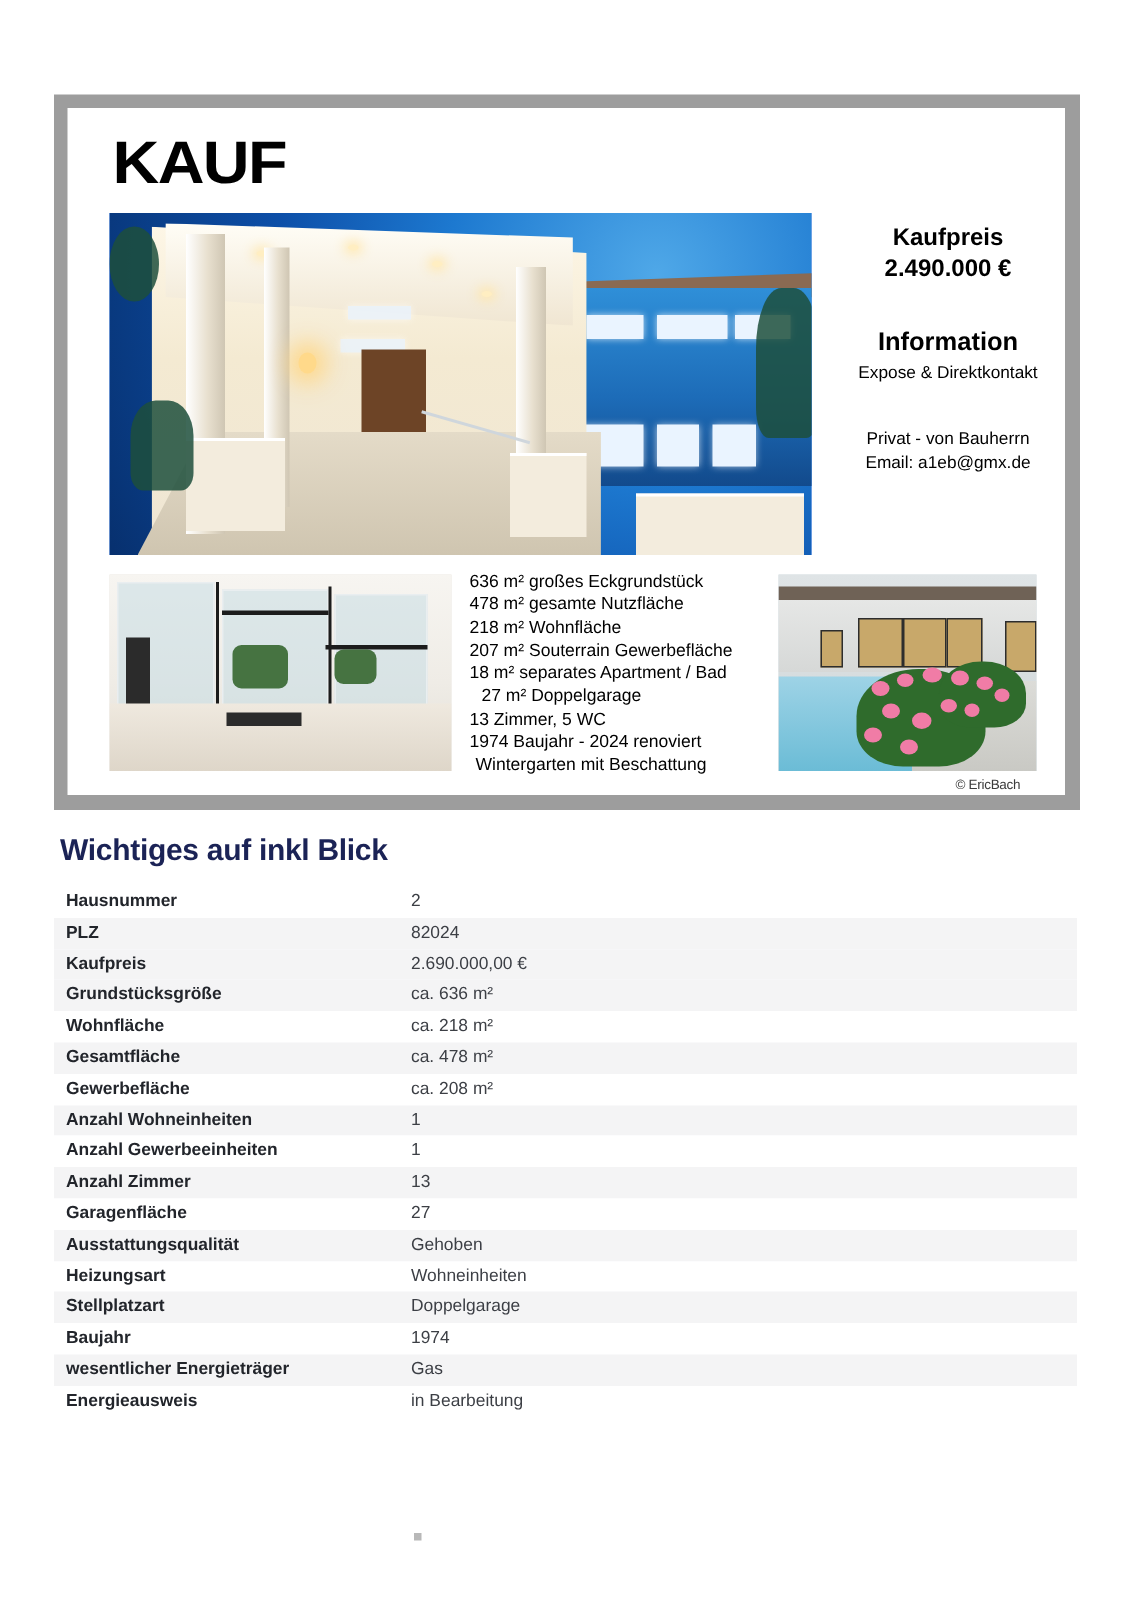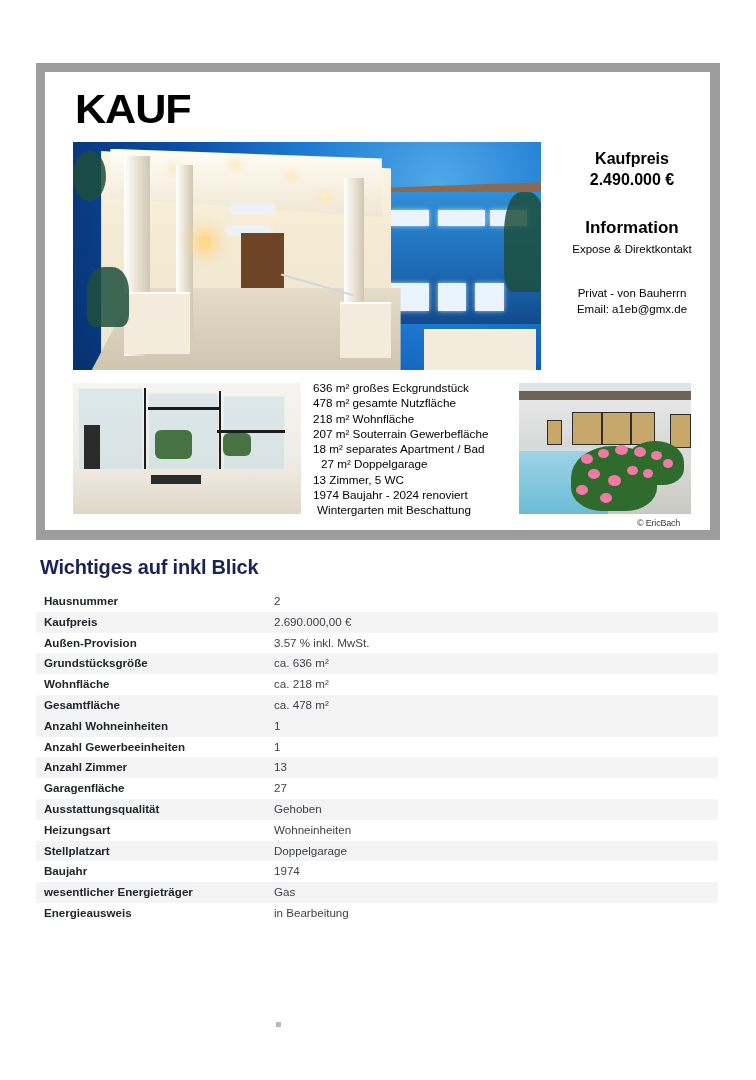--- a/index.html
+++ b/index.html
@@ -431,38 +431,42 @@
 
 <div class="section">
   <h2 class="section-title">Wichtiges auf inkl Blick</h2>
   <table class="spec-table">
     <tbody>
       <tr class="even">
           <td class="k">Hausnummer</td>
           <td class="v">2</td>
         </tr>
       <tr class="odd">
+          <td class="k">PLZ</td>
+          <td class="v">82024</td>
+        </tr>
+      <tr class="odd">
           <td class="k">Kaufpreis</td>
           <td class="v">2.690.000,00 €</td>
         </tr>
-      <tr class="even">
-          <td class="k">Außen-Provision</td>
-          <td class="v">3.57 % inkl. MwSt.</td>
-        </tr>
       <tr class="odd">
           <td class="k">Grundstücksgröße</td>
           <td class="v">ca. 636 m²</td>
         </tr>
       <tr class="even">
           <td class="k">Wohnfläche</td>
           <td class="v">ca. 218 m²</td>
         </tr>
       <tr class="odd">
           <td class="k">Gesamtfläche</td>
           <td class="v">ca. 478 m²</td>
+        </tr>
+      <tr class="even">
+          <td class="k">Gewerbefläche</td>
+          <td class="v">ca. 208 m²</td>
         </tr>
       <tr class="odd">
           <td class="k">Anzahl Wohneinheiten</td>
           <td class="v">1</td>
         </tr>
       <tr class="even">
           <td class="k">Anzahl Gewerbeeinheiten</td>
           <td class="v">1</td>
         </tr>
       <tr class="odd">

